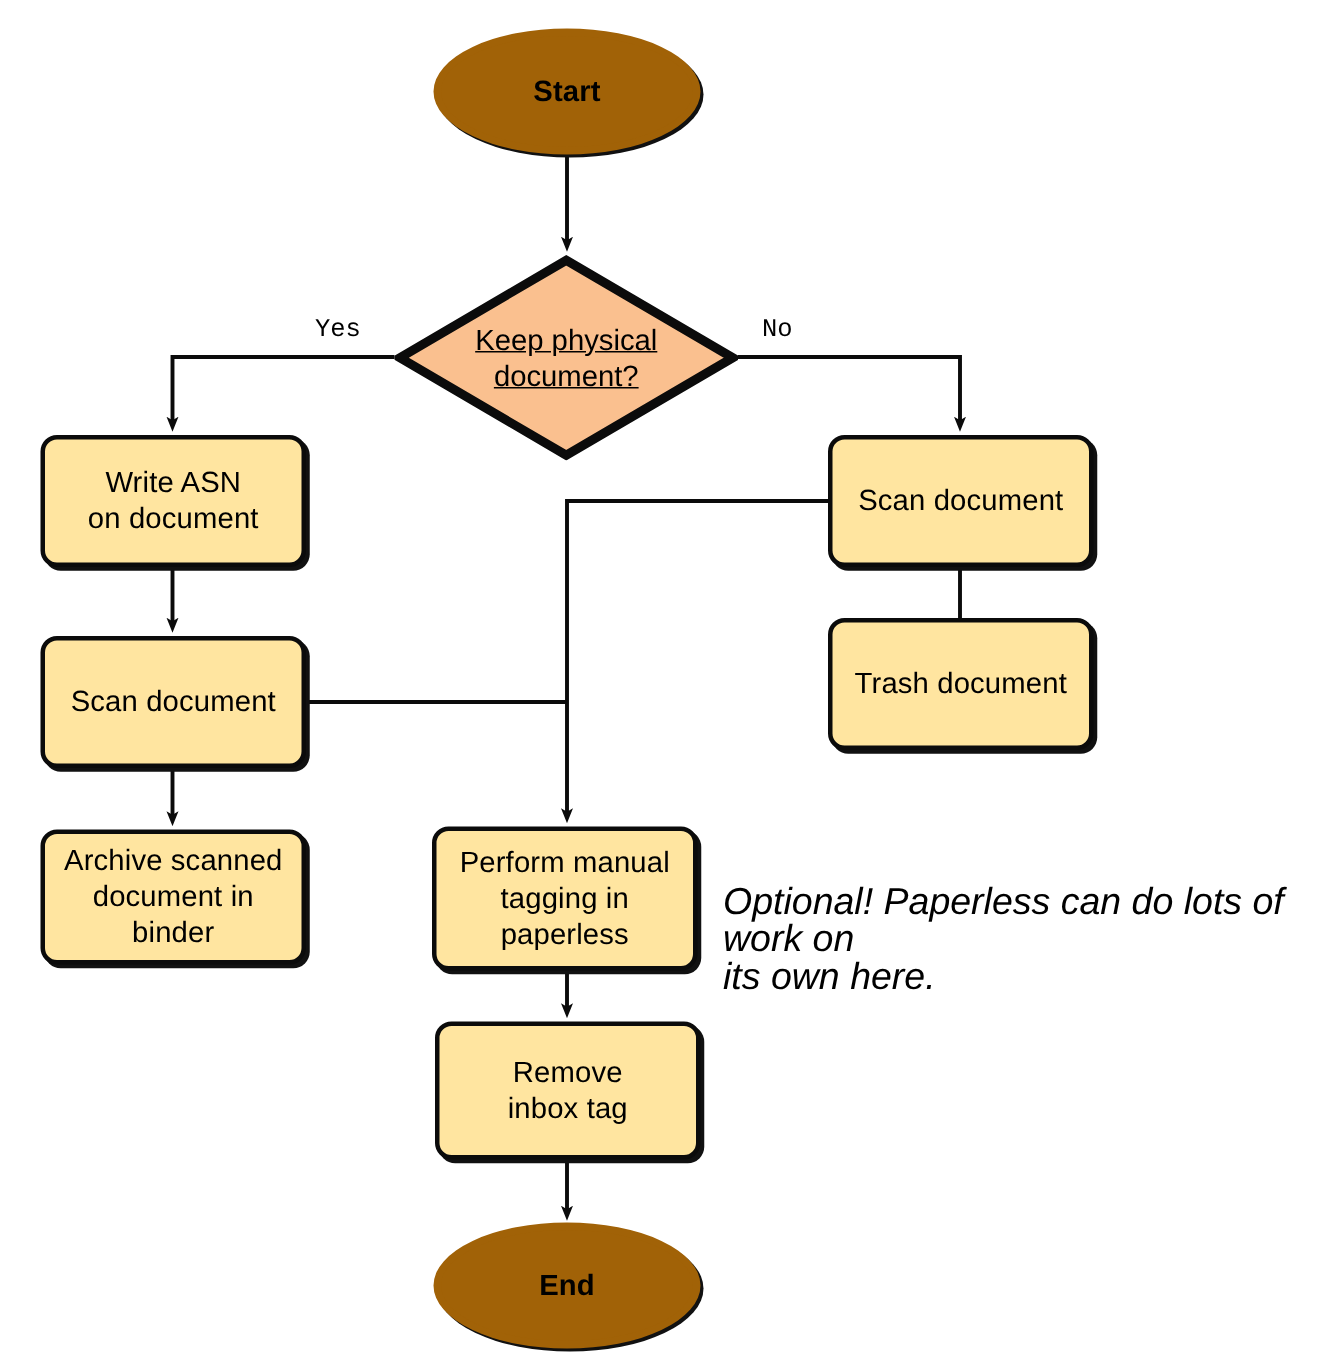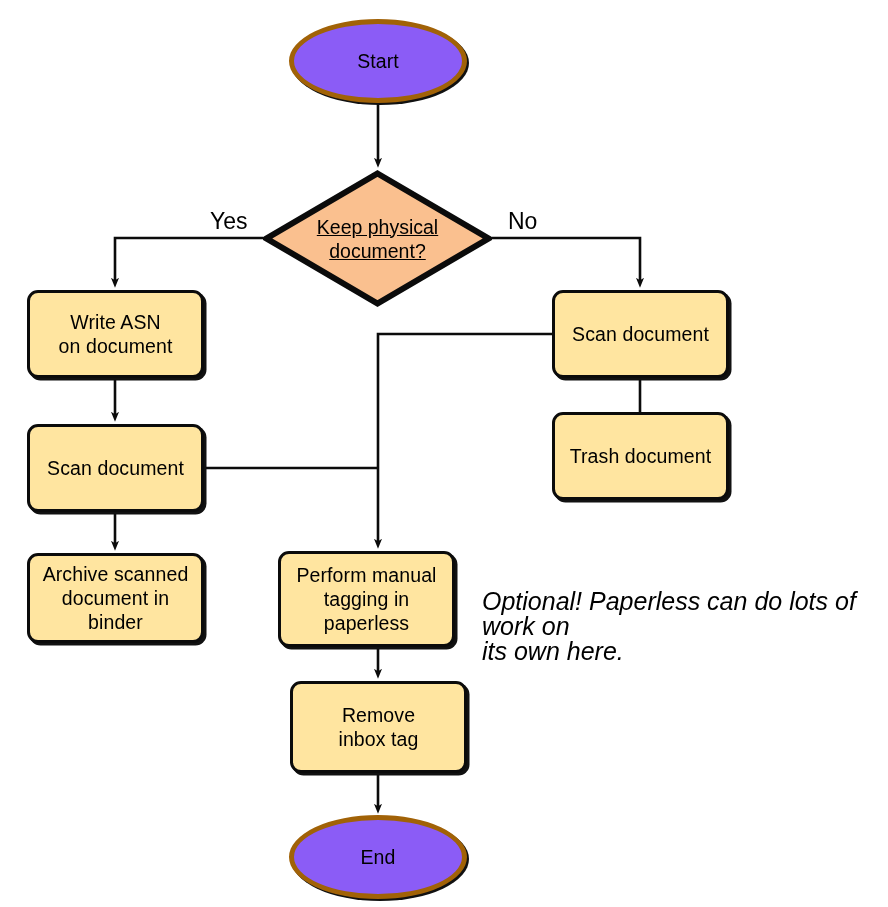--- a/index.html
+++ b/index.html
@@ -56,22 +56,23 @@
   .node-process {
     border: 3.5px solid #0b0b0b;
     border-radius: 11px;
     background: #ffe5a0;
     box-shadow: 2.5px 2.5px 0 0 #111111;
   }
 
   .node-terminator {
     border: 5px solid #a16207;
     border-radius: 50%;
-    background: #8b5cf6;
+    background: #a16207;
     box-shadow: 2px 2px 0 0 #111111;
+    font-weight: bold;
   }
 
   .node-label {
     display: block;
     white-space: pre-line;
     padding: 0 6px;
   }
 
   
   .node-decision {
@@ -103,25 +104,26 @@
     font-style: italic;
     font-size: 25px;
     line-height: 25px;
     color: #000000;
     white-space: pre-line;
   }
 
   
   .edge-label {
     position: absolute;
-    font-size: 23px;
+    font-size: 17px;
     line-height: 20px;
     color: #000000;
     background: transparent;
     z-index: 3;
+    font-family: Liberation Mono, monospace;
   }
 </style>
 </head>
 <body>
 
 <div id="canvas">
 
   <svg id="edge-layer" viewBox="0 0 888 907" width="888" height="907" xmlns="http://www.w3.org/2000/svg">
     <defs>
       <marker id="arrowhead" markerWidth="10" markerHeight="10" refX="5.2" refY="4" orient="auto" markerUnits="userSpaceOnUse">
@@ -183,21 +185,21 @@
     </div>
 
     <div class="node node-process" style="left:552px; top:290px; width:177px; height:88px;">
       <span class="node-label">Scan document</span>
     </div>
 
     <div class="node node-process" style="left:552px; top:412px; width:177px; height:88px;">
       <span class="node-label">Trash document</span>
     </div>
 
-    <div class="node node-process" style="left:278px; top:551px; width:177px; height:96px;">
+    <div class="node node-process" style="left:288px; top:551px; width:177px; height:96px;">
       <span class="node-label">Perform manual
 tagging in
 paperless</span>
     </div>
 
     <div class="node node-terminator" style="left:289px; top:815px; width:178px; height:84px;">
       <span class="node-label">End</span>
     </div>
 
     <div class="node node-process" style="left:290px; top:681px; width:177px; height:92px;">

